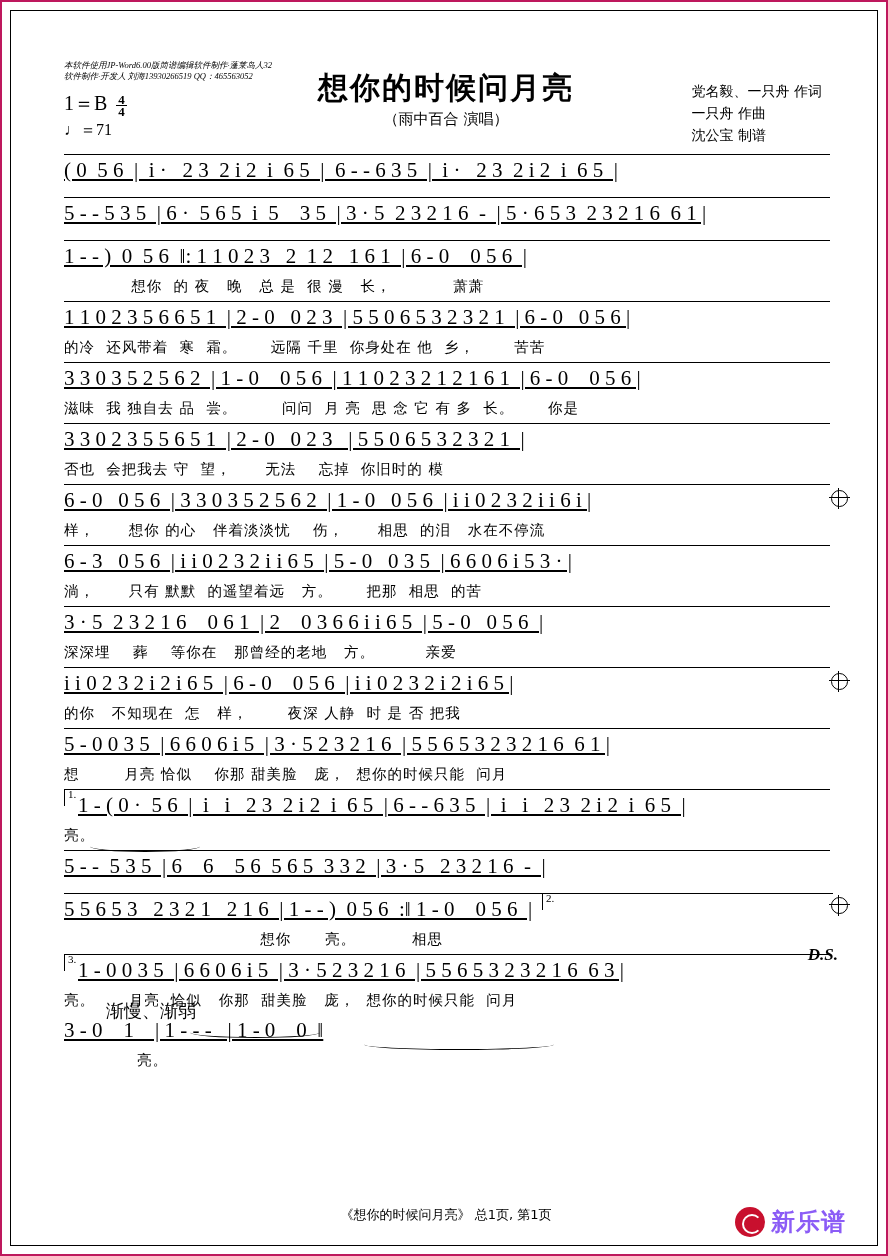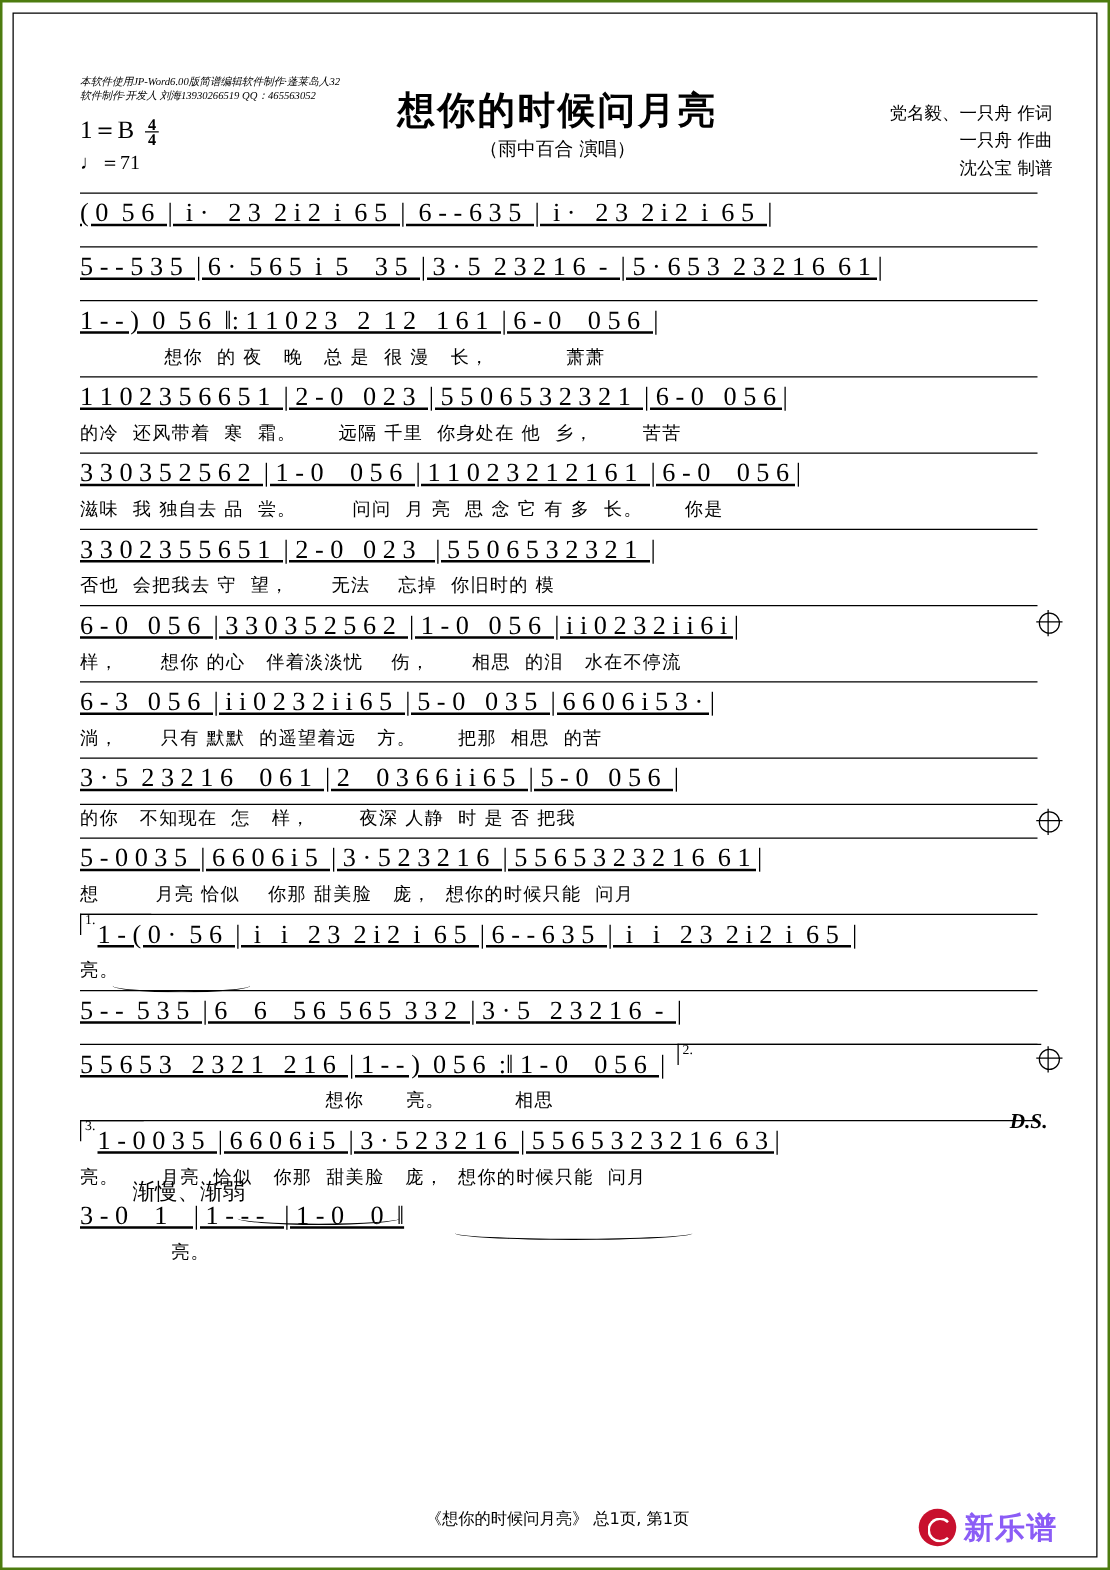--- a/index.html
+++ b/index.html
@@ -6,21 +6,21 @@
   body{
     width:888px;height:1256px;
     background:#ffffff;
     font-family:"Liberation Serif", serif;
     color:#000;
     position:relative;
     overflow:hidden;
   }
   .page{
     position:absolute;left:0;top:0;width:888px;height:1256px;
-    border:2px solid #4d7c0f;
+    border:2px solid #be185d;
     box-sizing:border-box;
   }
   .inner-border{
     position:absolute;left:8px;top:8px;right:8px;bottom:8px;
     border:1px solid #000;
   }
   
   .software-note{
     position:absolute;left:62px;top:58px;width:280px;
     font-family:"Liberation Serif", serif;
@@ -30,21 +30,21 @@
     position:absolute;left:0;top:66px;width:888px;text-align:center;
     font-size:30px;font-weight:bold;letter-spacing:2px;
     font-family:"DejaVu Serif", serif;
   }
   .subtitle{
     position:absolute;left:0;top:108px;width:888px;text-align:center;
     font-size:15px;
     font-family:"DejaVu Serif", serif;
   }
   .credits{
-    position:absolute;right:44px;top:78px;text-align:right;
+    position:absolute;right:64px;top:78px;
     font-size:14px;line-height:22px;
     font-family:"DejaVu Serif", serif;
   }
   .keysig{
     position:absolute;left:62px;top:88px;
     font-size:20px;font-family:"Liberation Serif", serif;
   }
   .keysig .frac{
     display:inline-block;vertical-align:middle;
     font-size:13px;line-height:11px;text-align:center;
@@ -217,24 +217,26 @@
 
     <div class="system">
       <div class="hr-line"></div>
       <div class="notes">6 - 3   0 5 6  | i i 0 2 3 2 i i 6 5  | 5 - 0   0 3 5  | 6 6 0 6 i 5 3 · |</div>
       <div class="lyrics">淌，      只有 默默  的遥望着远   方。      把那  相思  的苦</div>
     </div>
 
     <div class="system">
       <div class="hr-line"></div>
       <div class="notes">3 · 5  2 3 2 1 6    0 6 1  | 2    0 3 6 6 i i 6 5  | 5 - 0   0 5 6  |</div>
-    </div>
-
-    <div class="system">
-      <div class="hr-line"></div>
+      <div class="lyrics">深深埋    葬    等你在   那曾经的老地   方。         亲爱</div>
+    </div>
+
+    <div class="system">
+      <div class="hr-line"></div>
+      <div class="notes">i i 0 2 3 2 i 2 i 6 5  | 6 - 0    0 5 6  | i i 0 2 3 2 i 2 i 6 5 |</div>
       <div class="lyrics">的你   不知现在  怎   样，       夜深 人静  时 是 否 把我</div>
       <div class="coda" style="right:-18px;top:6px;"></div>
     </div>
 
     <div class="system">
       <div class="hr-line"></div>
       <div class="notes">5 - 0 0 3 5  | 6 6 0 6 i 5  | 3 · 5 2 3 2 1 6  | 5 5 6 5 3 2 3 2 1 6  6 1 |</div>
       <div class="lyrics">想        月亮 恰似    你那 甜美脸   庞，  想你的时候只能  问月</div>
     </div>
 

